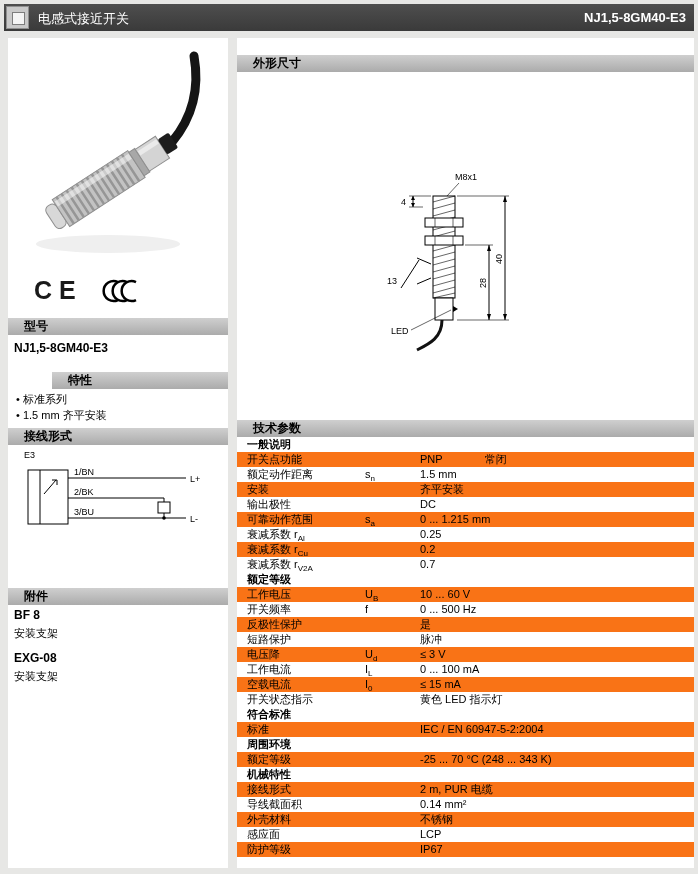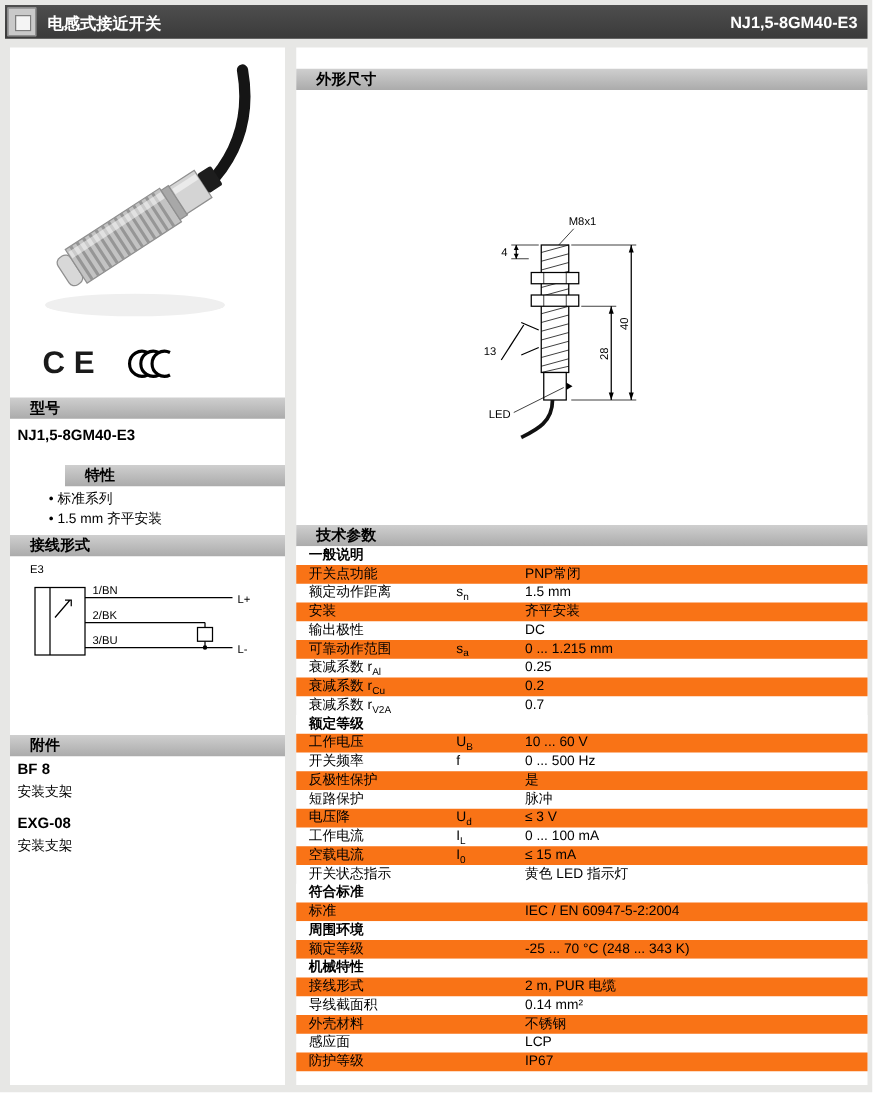--- a/index.html
+++ b/index.html
@@ -7,40 +7,40 @@
   body { width:698px; height:874px; font-family:"Liberation Sans","DejaVu Sans",sans-serif; color:#000; }
   .page { position:relative; width:698px; height:874px; background:#e7e7e5; overflow:hidden; }
 
   
   .header { position:absolute; left:4px; top:4px; right:4px; height:27px;
             background:linear-gradient(#4e4e4e,#3a3a3a); }
   .cat-icon { position:absolute; left:2px; top:2px; width:23px; height:23px;
               background:#c9c9c9; border:1px solid #8f8f8f; }
   .cat-icon::after { content:""; position:absolute; left:5px; top:5px; width:11px; height:11px;
                      background:#f4f4f4; border:1px solid #7d7d7d; }
-  .t-left  { position:absolute; left:34px; top:6px; font-size:13px; font-weight:bold; color:#fff; }
+  .t-left  { position:absolute; left:34px; top:6px; font-size:13px; font-weight:normal; color:#fff; }
   .t-right { position:absolute; right:8px; top:6px; font-size:13px; font-weight:bold; color:#fff; }
 
   
   .col-left  { position:absolute; left:8px;   top:38px; width:220px; height:830px; background:#fff; }
   .col-right { position:absolute; left:237px; top:38px; width:457px; height:830px; background:#fff; }
 
   .secbar { position:absolute; left:0; right:0; height:17px; line-height:17px;
             background:linear-gradient(#cfcfcf,#ababab); font-size:12px; font-weight:bold;
             padding-left:16px; }
 
   
   .photo { position:absolute; left:0; top:8px; width:220px; height:225px; }
   .ce-mark  { position:absolute; left:26px; top:238px; font-size:25px; font-weight:bold;
               letter-spacing:7px; color:#1a1a1a; }
   .ccc-mark { position:absolute; left:92px; top:238px; }
   .bar-model    { top:280px; }
   .model-name   { position:absolute; left:6px; top:303px; font-size:12px; font-weight:bold; }
   .bar-features { top:334px;margin-left:44px; }
-  .features { position:absolute; left:8px; top:353px; list-style:none; font-size:11px; line-height:16px;margin-left:23px; }
+  .features { position:absolute; left:8px; top:353px; list-style:none; font-size:11px; line-height:16px; }
   .features li::before { content:"•  "; }
   .bar-wiring { top:390px; }
   .wiring { position:absolute; left:6px; top:408px; width:208px; height:130px; }
   .bar-acc { top:550px; }
   .acc { position:absolute; left:6px; top:570px; font-size:11px; }
   .acc-name { font-size:12px; font-weight:bold; margin-top:10px; }
   .acc-name:first-child { margin-top:0; }
   .acc-desc { margin-top:4px; }
 
   
@@ -51,21 +51,21 @@
   .tech-table { position:absolute; left:0; top:399px; right:0; }
 
   
   .trow { display:flex; height:15px; line-height:15px; font-size:11px; }
   .trow.shaded { background:#f97316; }
   .trow.group  { font-weight:bold; background:#fff; }
   .c-label { width:128px; padding-left:10px; white-space:nowrap; overflow:hidden; }
   .trow.group .c-label { width:auto; }
   .c-sym { width:55px; }
   .c-val { flex:1; white-space:nowrap; }
-  .val2 { display:inline-block; }
+  .val2 { display:inline-block; margin-left:42px; }
   sub { font-size:8px; line-height:0; }
 
   
   svg text { font-family:"Liberation Sans","DejaVu Sans",sans-serif; }
   .ln     { fill:none; stroke:#000; stroke-width:1; }
   .lnthin { fill:none; stroke:#000; stroke-width:0.6; }
   .lnw    { fill:#fff; stroke:#000; stroke-width:1; }
   .ln2    { fill:none; stroke:#111; stroke-width:3; }
   .st { font-size:9px; fill:#000; }
   .dt { font-size:9px; fill:#000; }

